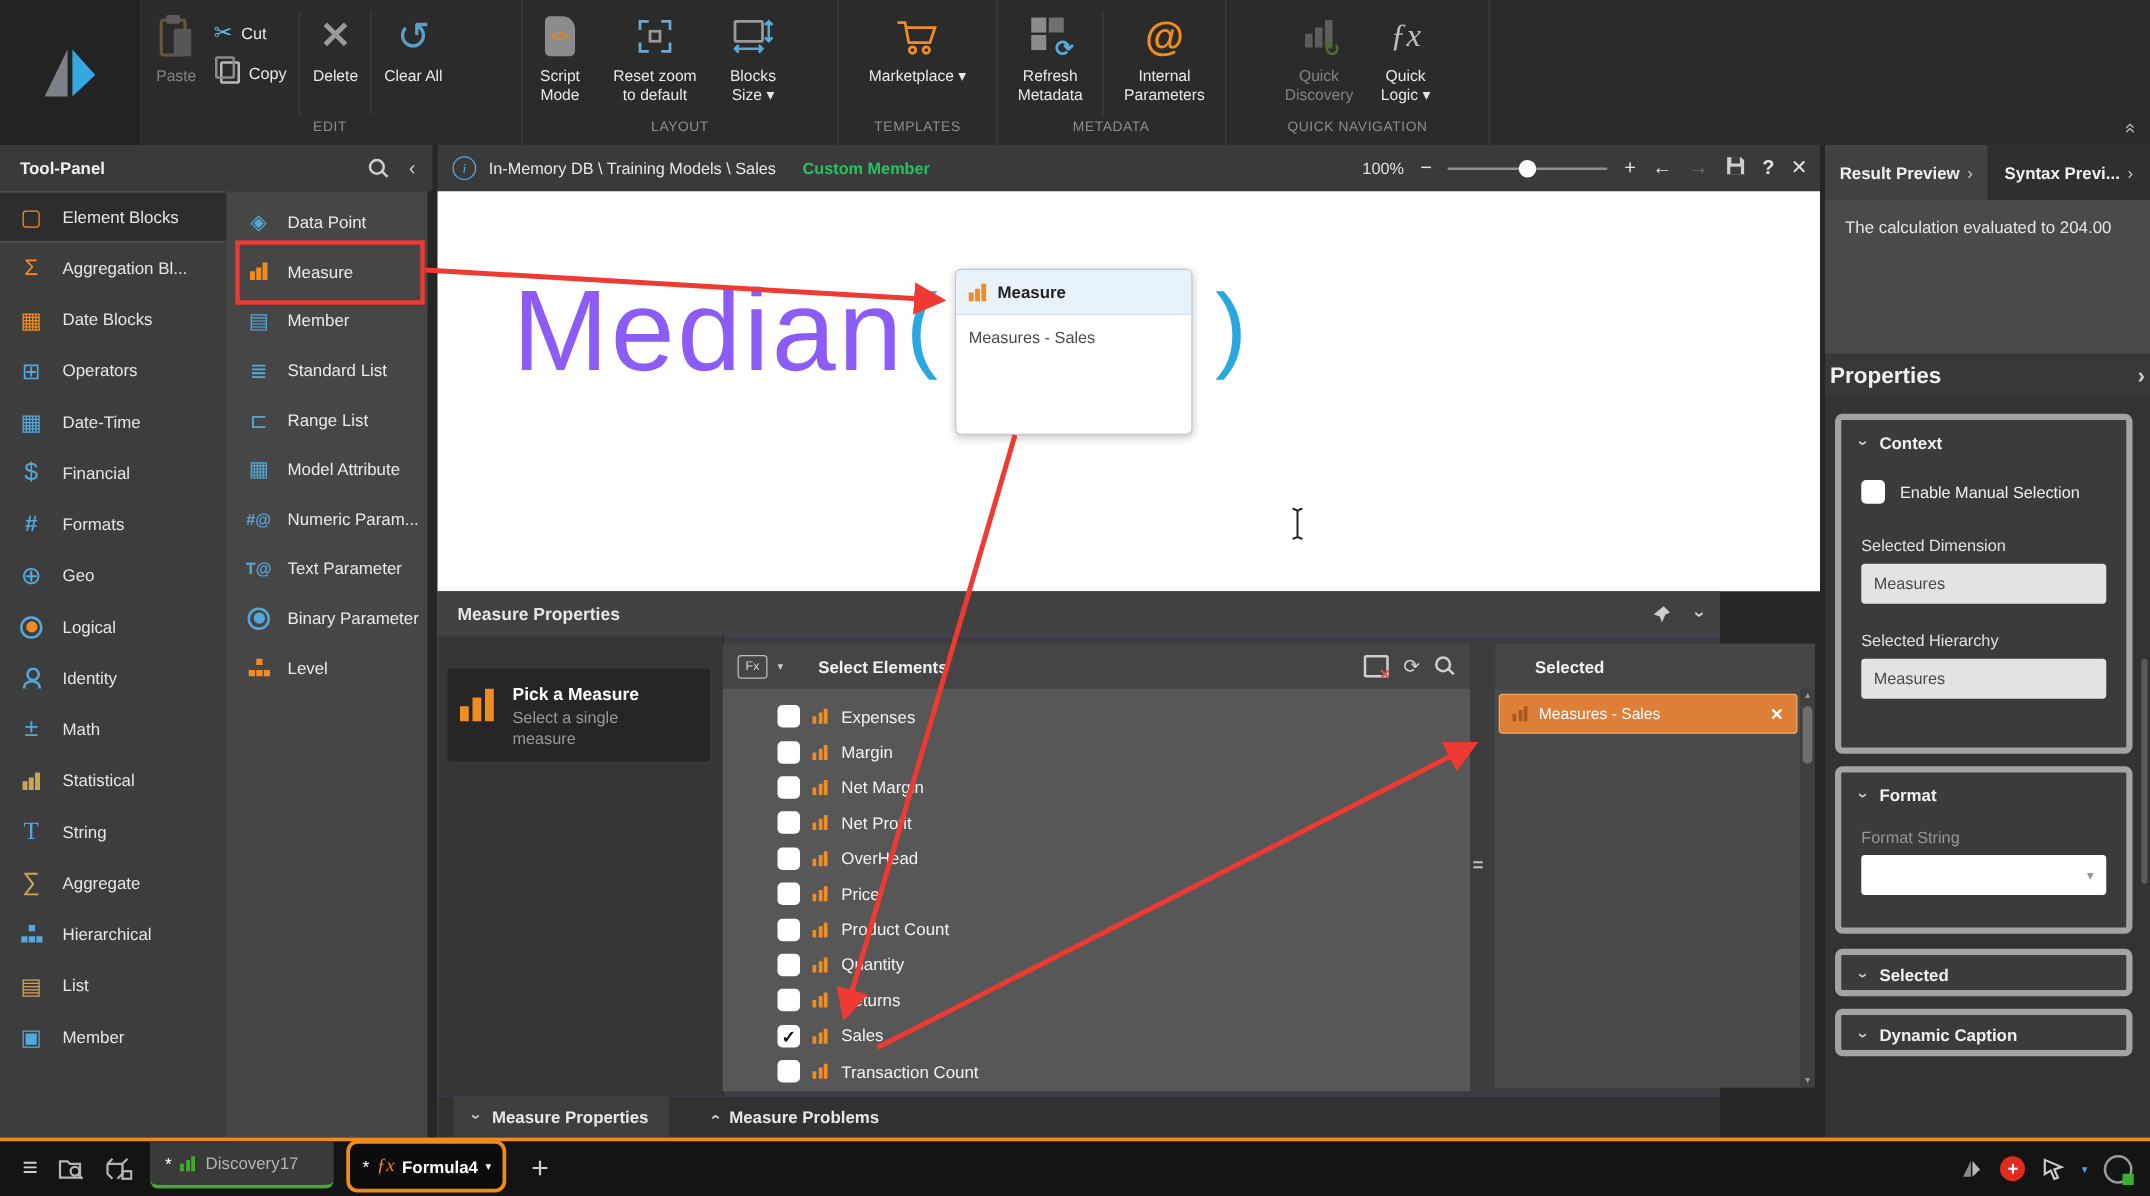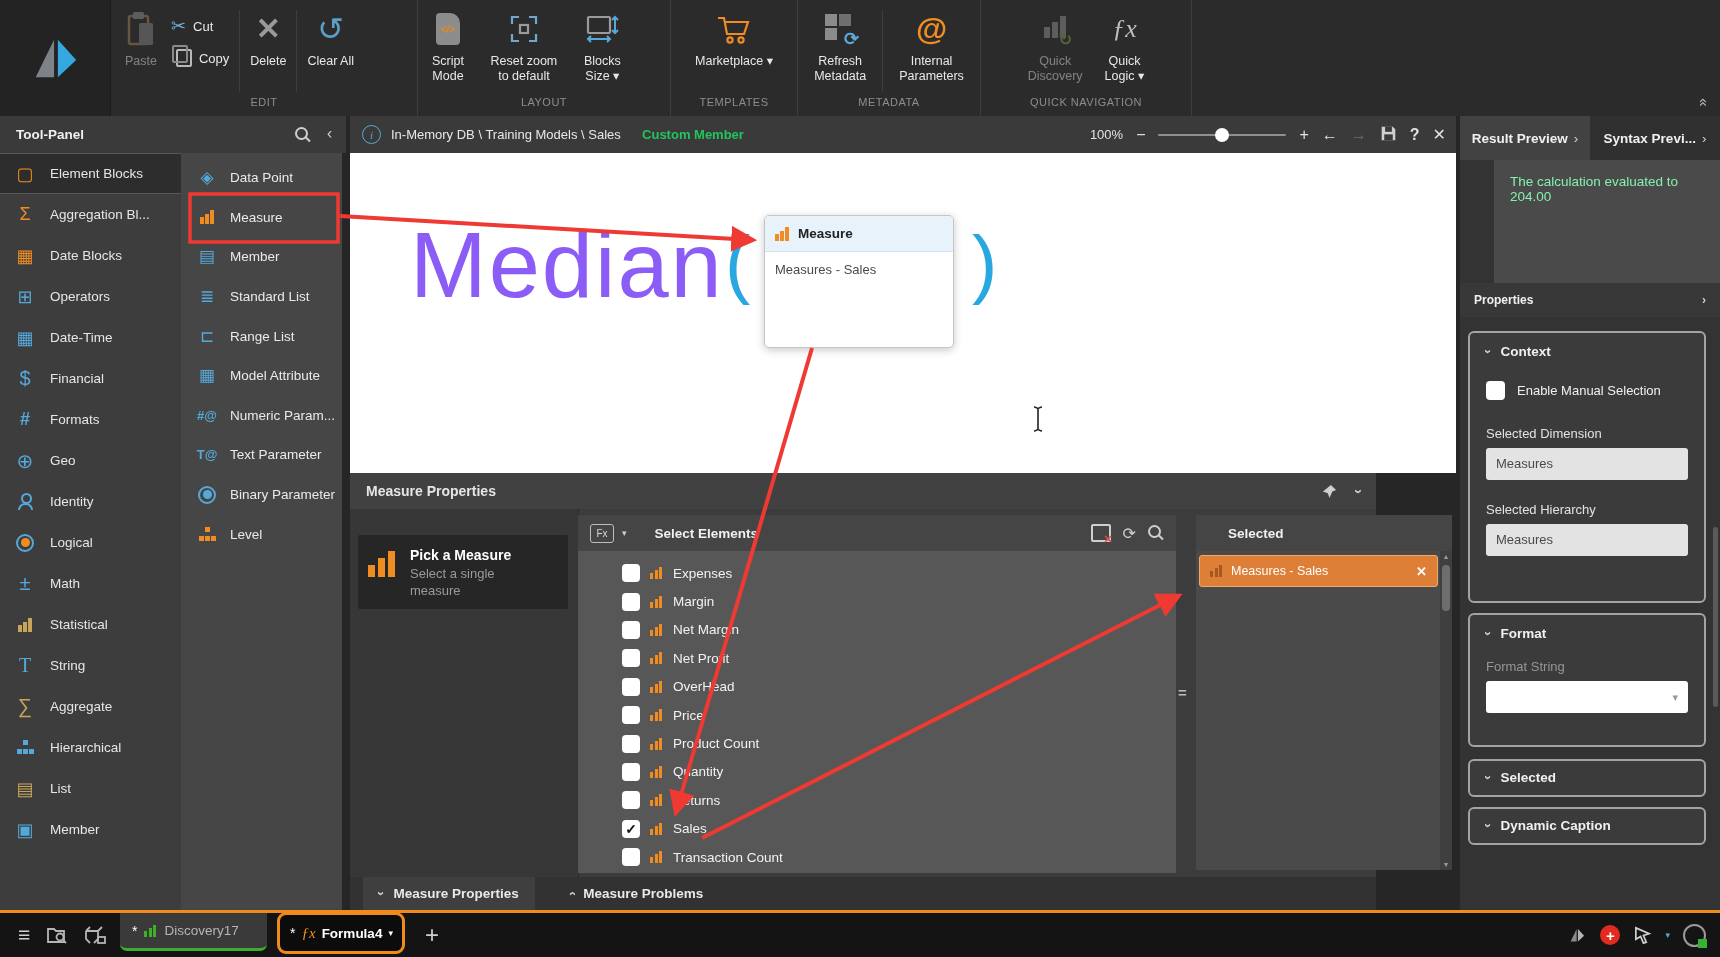--- a/index.html
+++ b/index.html
@@ -64,24 +64,24 @@
   .slider-thumb{position:absolute;left:44%;top:-6px;width:14px;height:14px;background:#fff;border-radius:50%;}
   .fbtn{color:#e2e2e2;font-size:16px;line-height:1;cursor:pointer;}
   .fbtn.dis{color:#6f6f6f;}
 
   
   .rpanel{position:absolute;left:1460px;top:116px;width:260px;height:794px;background:#333333;}
   .rtabs{display:flex;height:44px;}
   .rtab{flex:1;display:flex;align-items:center;justify-content:center;gap:6px;font-size:13.5px;font-weight:bold;color:#f0f0f0;background:#303030;cursor:pointer;}
   .rtab.active{background:#424242;}
   .rtab .rangle{font-weight:normal;color:#cfcfcf;}
-  .result-box{height:123px;background:#4a4a4a;color:#86efac;font-size:13.5px;padding:14px 16px;box-sizing:border-box;margin-left:34px;}
-  .props-header{height:34px;background:#383838;display:flex;align-items:center;justify-content:space-between;padding:0 14px;color:#f0f0f0;font-size:12px;font-weight:bold;}
+  .result-box{height:123px;background:#4a4a4a;color:#e5e5e5;font-size:13.5px;padding:14px 16px;box-sizing:border-box;}
+  .props-header{height:34px;background:#383838;display:flex;align-items:center;justify-content:space-between;padding:0 4px;color:#f0f0f0;font-size:18px;font-weight:bold;}
   .props-body{position:relative;height:593px;background:#333333;}
-  .pcard{position:absolute;left:8px;width:238px;background:#3b3b3b;border:2px solid #a3a3a3;border-radius:6px;box-sizing:border-box;color:#f0f0f0;}
+  .pcard{position:absolute;left:8px;width:238px;background:#3b3b3b;border:5px solid #a3a3a3;border-radius:6px;box-sizing:border-box;color:#f0f0f0;}
   .pcard-h{display:flex;align-items:center;gap:10px;padding:11px 0 0 16px;font-size:13.5px;font-weight:bold;}
   .chev{display:inline-block;transform:rotate(90deg);font-weight:bold;color:#cfcfcf;}
   .chev-up{transform:rotate(-90deg);}
   .plabel{font-size:13px;color:#e2e2e2;margin:0 0 7px 16px;}
   .plabel.dim{color:#979797;}
   .pinput{margin:0 16px;background:#e3e3e3;border-radius:3px;height:32px;line-height:32px;padding:0 10px;color:#4a4a4a;font-size:13px;}
   .pselect{margin:0 16px;background:#ffffff;border-radius:3px;height:32px;display:flex;align-items:center;justify-content:flex-end;padding:0 10px;color:#999;font-size:11px;}
   .cb{width:19px;height:19px;background:#fff;border-radius:4px;display:inline-flex;align-items:center;justify-content:center;font-size:14px;font-weight:bold;color:#111;flex:none;}
   .manual-row{display:flex;align-items:center;gap:12px;margin:22px 0 0 16px;font-size:13px;color:#f0f0f0;}
   .rscroll{position:absolute;right:2px;top:210px;width:5px;height:180px;background:#5a5a5a;border-radius:3px;}
@@ -367,29 +367,29 @@
     <div class="sb-item">
         <span class="ic blue" style="font-weight:bold">#</span>
         <span>Formats</span>
       </div>
     <div class="sb-item">
         <span class="ic blue" style="font-size:20px">⊕</span>
         <span>Geo</span>
       </div>
     <div class="sb-item">
         <span class="ic">
+          <span class="logic-icon"></span>
+        </span>
+        <span>Logical</span>
+      </div>
+    <div class="sb-item">
+        <span class="ic">
           <span class="person-icon blue"></span>
         </span>
         <span>Identity</span>
-      </div>
-    <div class="sb-item">
-        <span class="ic">
-          <span class="logic-icon"></span>
-        </span>
-        <span>Logical</span>
       </div>
     <div class="sb-item">
         <span class="ic blue" style="font-size:20px">±</span>
         <span>Math</span>
       </div>
     <div class="sb-item">
         <span class="ic">
           <span class="bars-icon tan"></span>
         </span>
         <span>Statistical</span>

